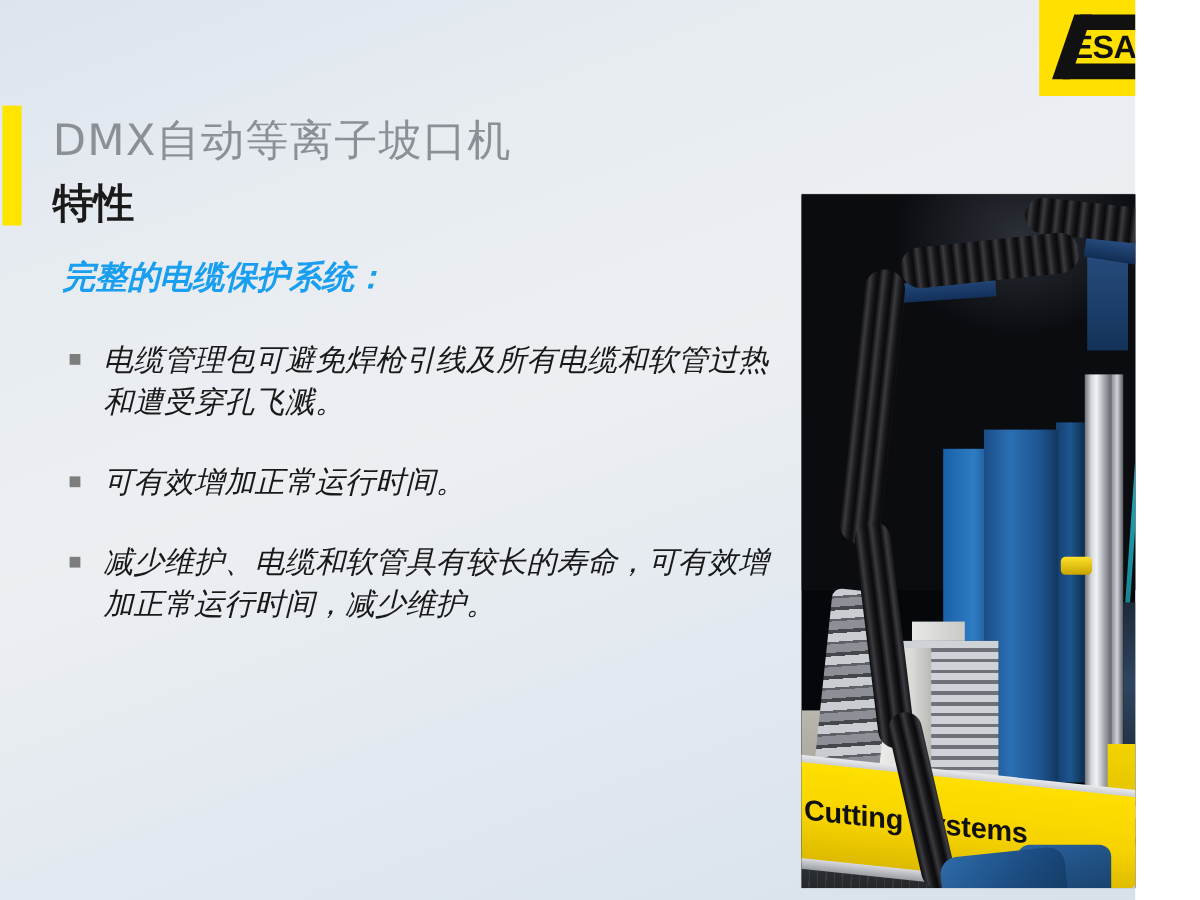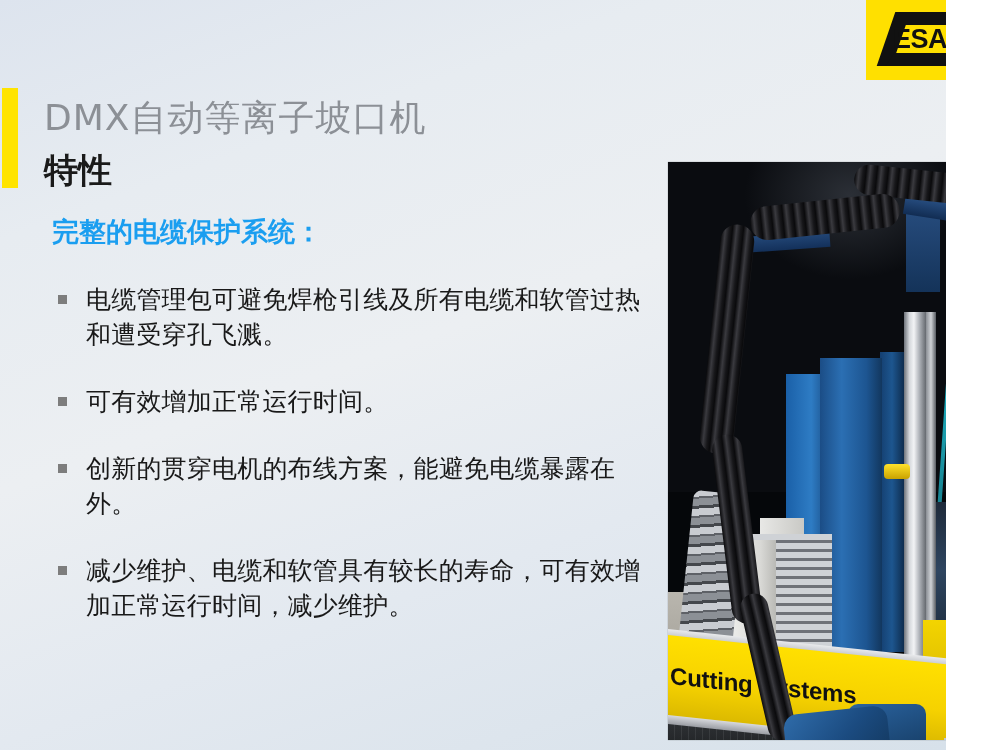--- a/index.html
+++ b/index.html
@@ -114,20 +114,21 @@
     line-height: 44px;
     white-space: nowrap;
   }
 
   
   #content {
     position: absolute;
     left: 44px;
     top: 214px;
     width: 620px;
+    font-style: italic;
   }
   #section-heading {
     font-size: 27px;
     font-weight: bold;
     color: #1a9ef0;
     line-height: 36px;
     margin-bottom: 8px;
     margin-left: 8px;
   }
   ul#bullet-list {
@@ -405,24 +406,20 @@
       <li>
         <span class="bullet-marker"></span>
         <span>电缆管理包可避免焊枪引线及所有电缆和软管过热和遭受穿孔飞溅。</span>
       </li>
       <li>
         <span class="bullet-marker"></span>
         <span>可有效增加正常运行时间。</span>
       </li>
       <li>
         <span class="bullet-marker"></span>
-        <span>创新的贯穿电机的布线方案，能避免电缆暴露在外。</span>
-      </li>
-      <li>
-        <span class="bullet-marker"></span>
         <span>减少维护、电缆和软管具有较长的寿命，可有效增加正常运行时间，减少维护。</span>
       </li>
     </ul>
   </div>
 
   <div id="photo">
     <div id="photo-inner">
       <div class="p-dark-bg"></div>
       <div class="p-wall-grey"></div>
       <div class="p-floor-edge"></div>

